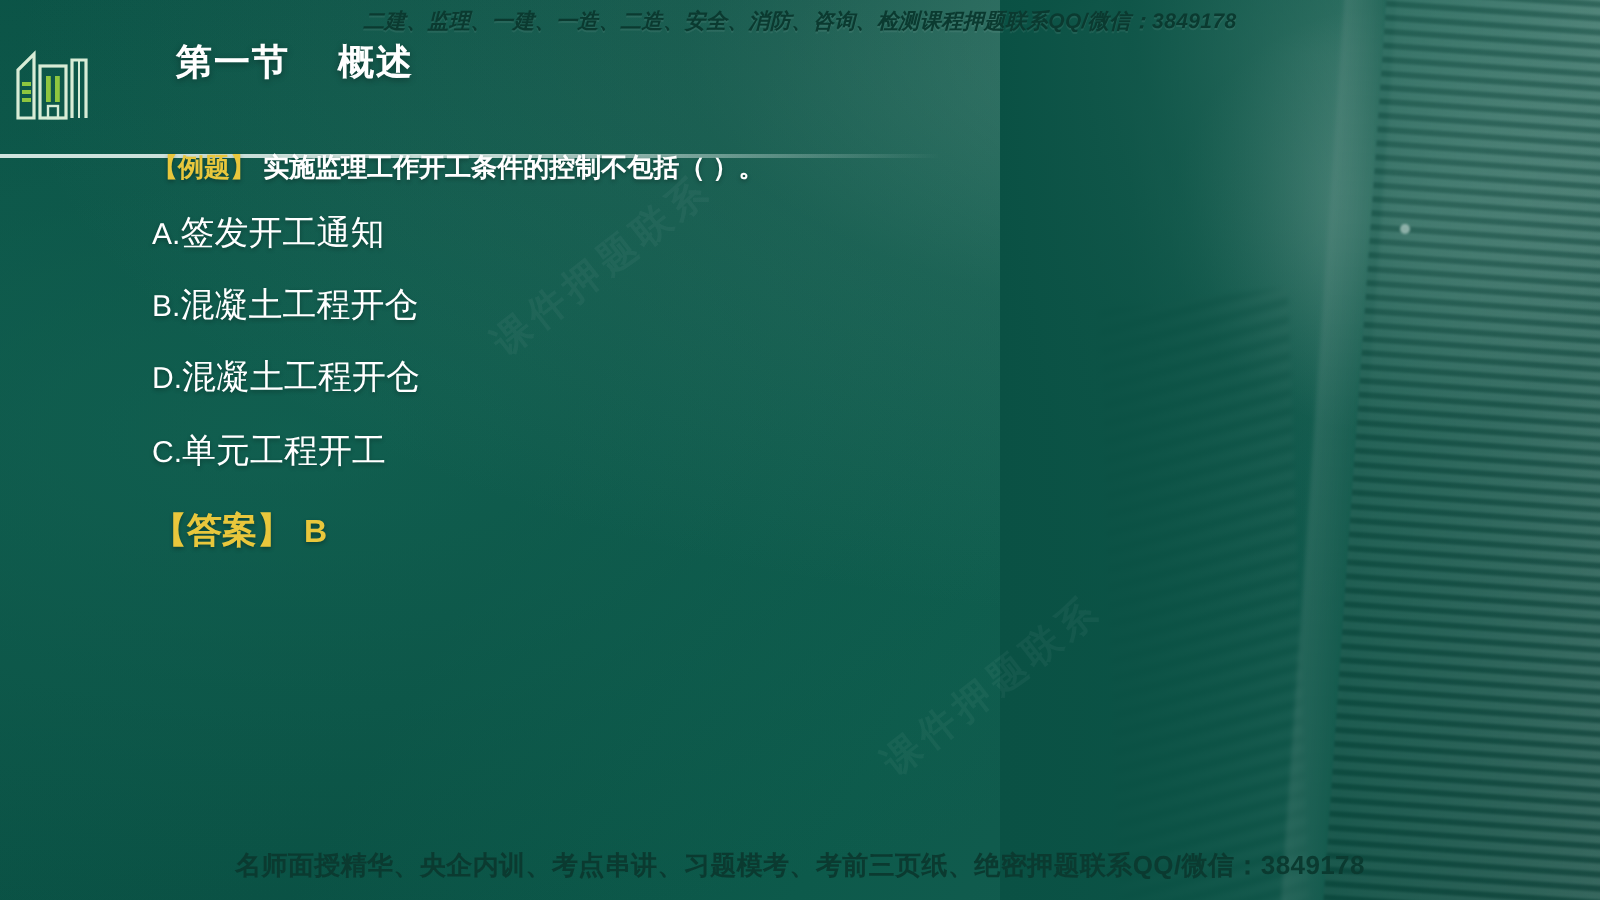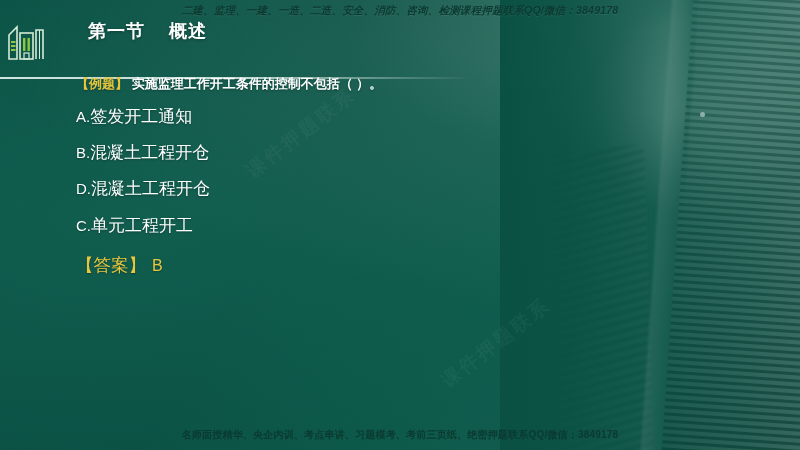--- a/index.html
+++ b/index.html
@@ -131,31 +131,31 @@
   .option{
     margin:10px 0 0 76px;
     font-size:17px; line-height:1.55; font-weight:normal;
     color:#ffffff; white-space:nowrap;
     text-shadow:0 1px 2px rgba(0,0,0,0.3);
   }
   .option .letter{ font-size:15px; }
 
   .answer{
     margin:14px 0 0 76px;
-    font-size:17.5px; font-weight:normal;
+    font-size:17.5px; font-weight:bold;
     color:#e9c73c; white-space:nowrap;
     text-shadow:0 1px 2px rgba(0,0,0,0.3);
   }
   .answer .ans-letter{ margin-left:6px; font-size:16px; }
 
   
   .bottom-banner{
     position:absolute; bottom:8px; left:0; width:800px;
     text-align:center;
-    font-size:10px; font-weight:bold; letter-spacing:0.2px;
+    font-size:13px; font-weight:bold; letter-spacing:0.2px;
     color:#0b3a30;
     white-space:nowrap;
   }
 </style>
 </head>
 <body>
 
 <div id="slide">
 
   <div class="photo-layer">

